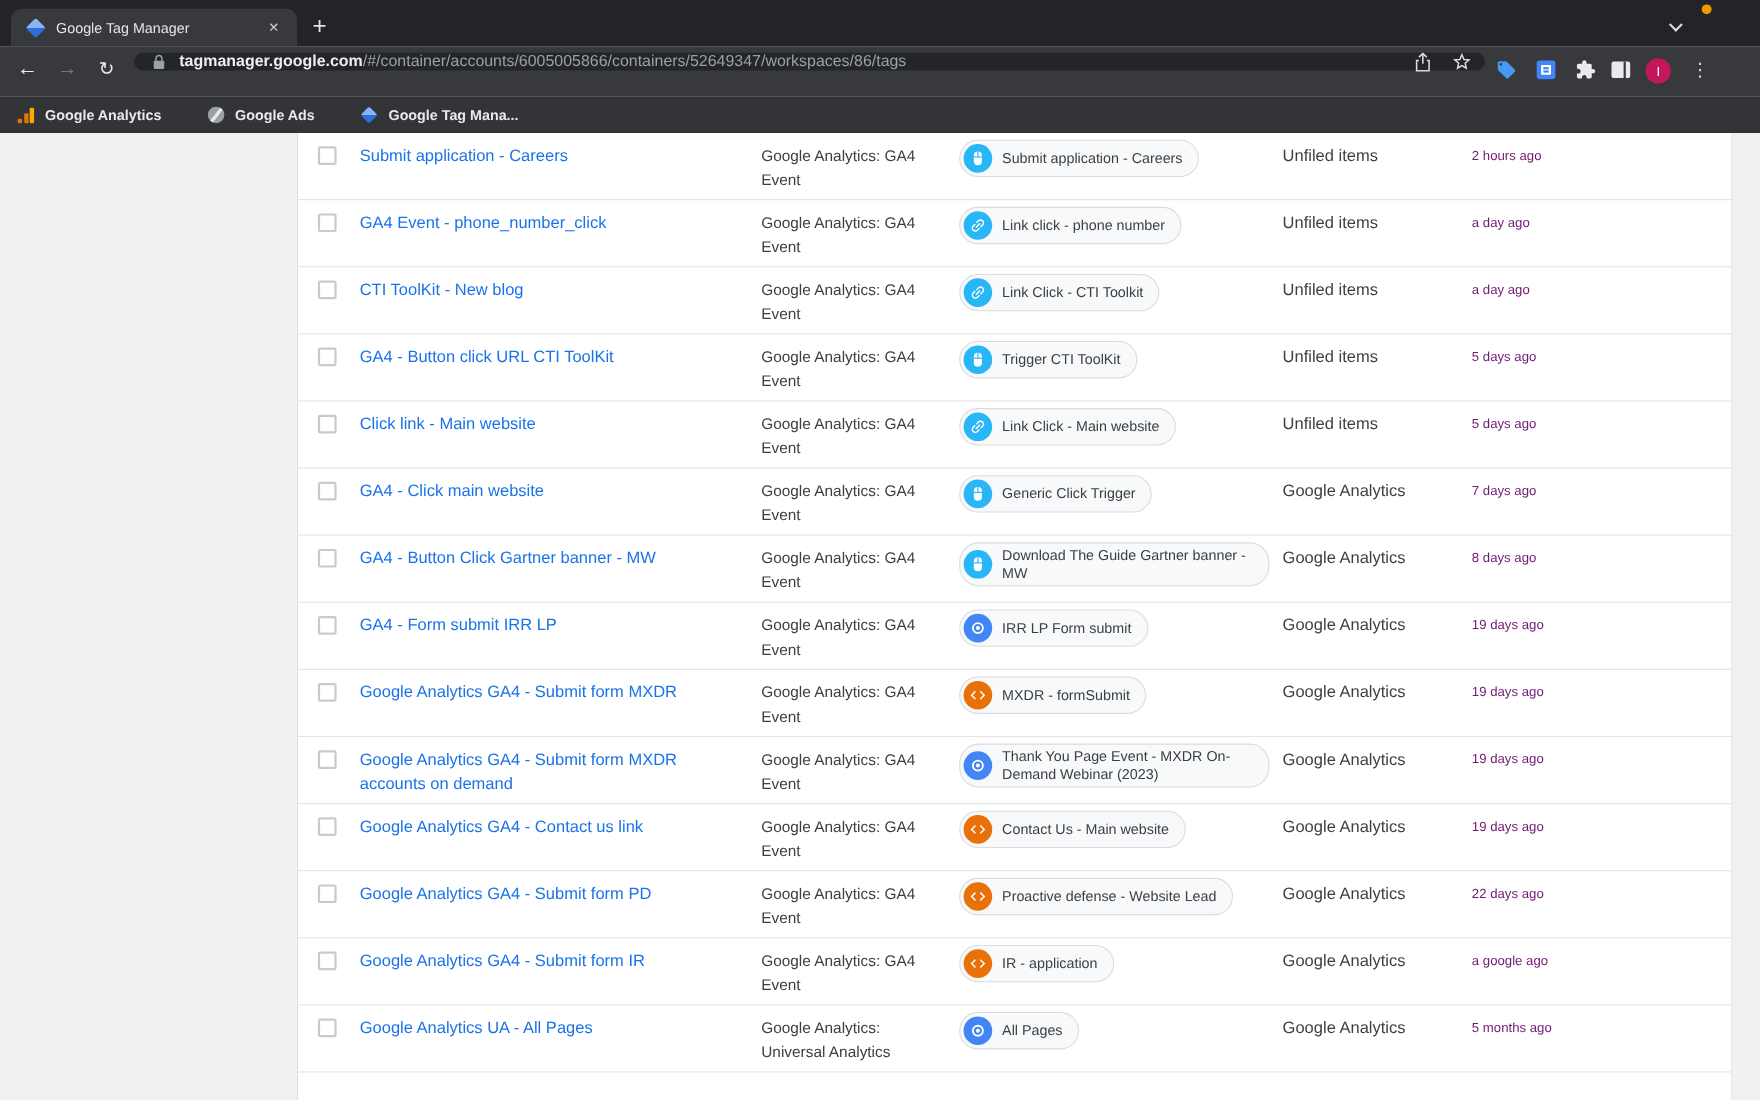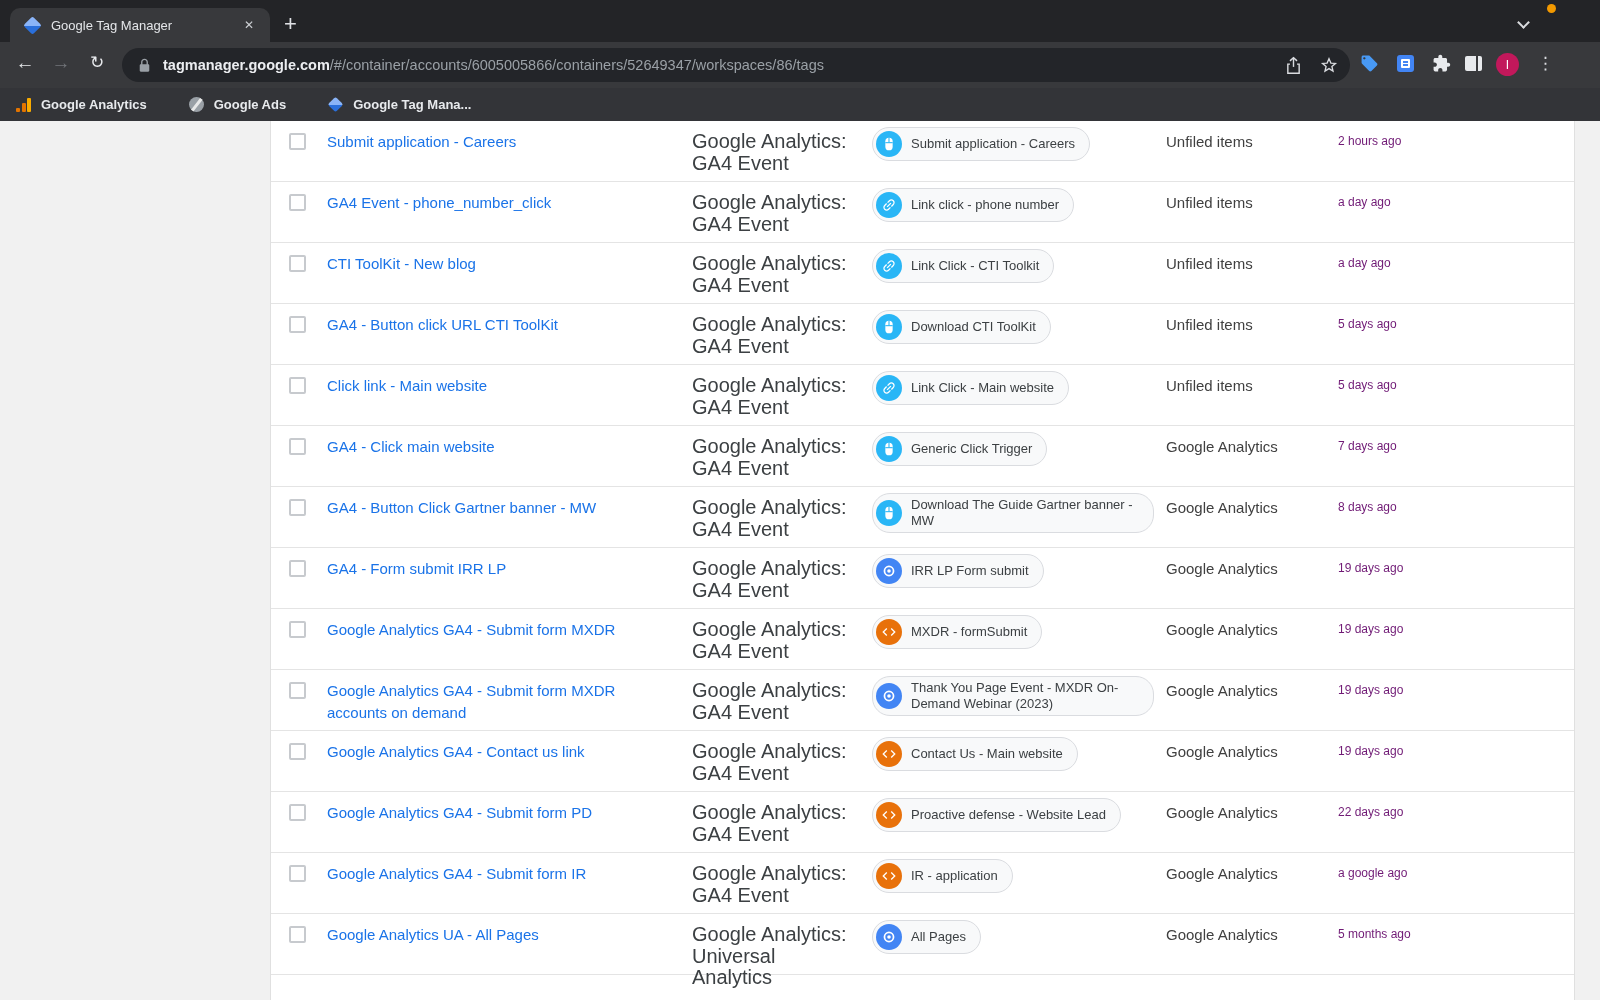--- a/index.html
+++ b/index.html
@@ -13,21 +13,21 @@
   .tab-close { color:#cdd0d4; font-size:12px; padding:2px 6px; cursor:pointer; }
   .newtab-btn { position:absolute; left:284px; top:10px; color:#dfe1e5; font-size:22px; font-weight:400; line-height:28px; cursor:pointer; }
   .tabstrip-chevron { position:absolute; right:72px; top:18px; width:9px; height:9px; border-right:2px solid #d9dbde; border-bottom:2px solid #d9dbde; transform:rotate(45deg); }
   .notif-dot { position:absolute; right:44px; top:4px; width:9px; height:9px; border-radius:50%; background:#f29900; }
 
   .toolbar { position:relative; width:1600px; height:46px; background:#38393c; }
   .nav-ico { position:absolute; top:10px; font-size:19px; color:#e8eaed; width:26px; text-align:center; cursor:pointer; }
   .nav-back { left:12px; }
   .nav-fwd  { left:48px; color:#73767b; }
   .nav-reload { left:84px; font-size:17px; }
-  .omnibox { position:absolute; left:122px; top:6px; width:1228px; height:34px; background:#232529; border-radius:17px; display:flex; align-items:center; padding:0 12px 0 16px; }
+  .omnibox { position:absolute; left:122px; top:6px; width:1228px; height:16px; background:#232529; border-radius:17px; display:flex; align-items:center; padding:0 12px 0 16px; }
   .lock-icon { flex:0 0 auto; margin-right:12px; display:flex; }
   .url-text { flex:1 1 auto; font-size:14.5px; white-space:nowrap; overflow:hidden; }
   .url-host { color:#eceef1; font-weight:bold; }
   .url-path { color:#9aa0a6; }
   .omni-ico { flex:0 0 auto; margin-left:18px; display:flex; cursor:pointer; }
   .ext-ico { position:absolute; top:12px; cursor:pointer; }
   .ext-bluecard { width:17px; height:17px; border-radius:3px; background:#4285f4; position:absolute; top:13px; }
   .ext-bluecard .bars { position:absolute; left:4px; top:4px; width:9px; height:9px; background:#fff; border-radius:1px; }
   .ext-bluecard .bars::after { content:""; position:absolute; left:2px; top:2px; width:5px; height:2px; background:#4285f4; box-shadow:0 3px 0 #4285f4; }
   .sidepanel-ico { position:absolute; top:14px; width:17px; height:15px; background:#e8eaed; border-radius:2px; }
@@ -48,21 +48,21 @@
 
   
   .page { position:relative; width:1600px; height:879px; background:#f1f1f1; }
   .card { position:absolute; left:270px; top:0; width:1305px; height:879px; background:#ffffff; border-left:1px solid #e0e0e0; border-right:1px solid #e0e0e0; }
 
   .row { display:flex; align-items:flex-start; height:61px; border-bottom:1px solid #e4e4e4; padding-top:10px; }
   .col-check { width:56px; padding-left:18px; flex:0 0 auto; }
   .checkbox { width:17px; height:17px; border:2px solid #c7cace; border-radius:2px; margin-top:2px; cursor:pointer; }
   .col-name { width:365px; padding-right:22px; flex:0 0 auto; font-size:15px; line-height:21.5px; }
   .col-name a { color:#1a73e8; text-decoration:none; cursor:pointer; }
-  .col-type { width:180px; padding-right:14px; flex:0 0 auto; font-size:20px; line-height:21.5px; color:#3c4043; }
+  .col-type { width:180px; padding-right:14px; flex:0 0 auto; font-size:14px; line-height:21.5px; color:#3c4043; }
   .col-trigger { width:294px; flex:0 0 auto; }
   .col-folder { width:172px; flex:0 0 auto; font-size:15px; line-height:21.5px; color:#404040; }
   .col-time { flex:1 1 auto; font-size:12px; line-height:21.5px; color:#701a75; }
 
   .pill { display:inline-flex; align-items:center; gap:9px; background:#f8f9fa; border:1px solid #dadce0; border-radius:18px; padding:3px 14px 3px 3px; margin-top:-4px; min-height:32px; cursor:pointer; }
   .pill-label { font-size:13px; line-height:16px; color:#3c4043; max-width:228px; }
   .ticon { width:26px; height:26px; border-radius:50%; flex:0 0 auto; display:flex; align-items:center; justify-content:center; }
   .ticon-mouse, .ticon-link { background:#29b6f6; }
   .ticon-eye { background:#4285f4; }
   .ticon-code { background:#e8710a; }
@@ -244,21 +244,21 @@
         <div class="col-trigger">
           <span class="pill">
             <span class="ticon ticon-mouse">
               <svg class="g-mouse" width="16" height="16" viewBox="0 0 24 24">
                 <rect x="6.5" y="2.5" width="11" height="19" rx="5.5" fill="#fff"></rect>
                 <rect x="11.2" y="2.5" width="1.6" height="7.5" fill="#29b6f6"></rect>
                 <rect x="6.5" y="9.2" width="11" height="1.6" fill="#29b6f6"></rect>
               </svg>
 
             </span>
-            <span class="pill-label">Download CTI ToolKit</span>
+            <span class="pill-label">Trigger CTI ToolKit</span>
           </span>
         </div>
         <div class="col-folder">Unfiled items</div>
         <div class="col-time">5 days ago</div>
       </div>
 
       <div class="row">
         <div class="col-check">
           <div class="checkbox"></div>
         </div>

